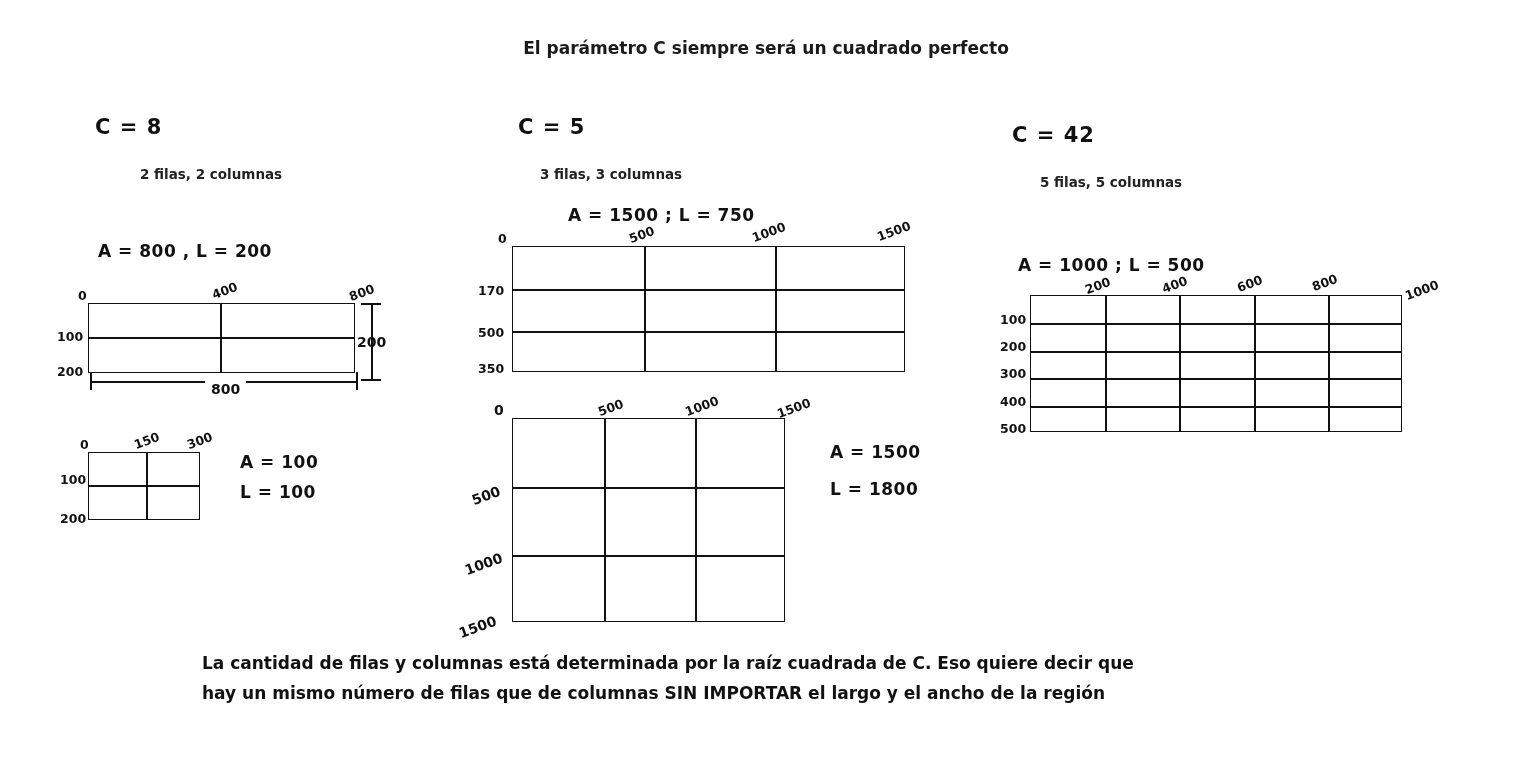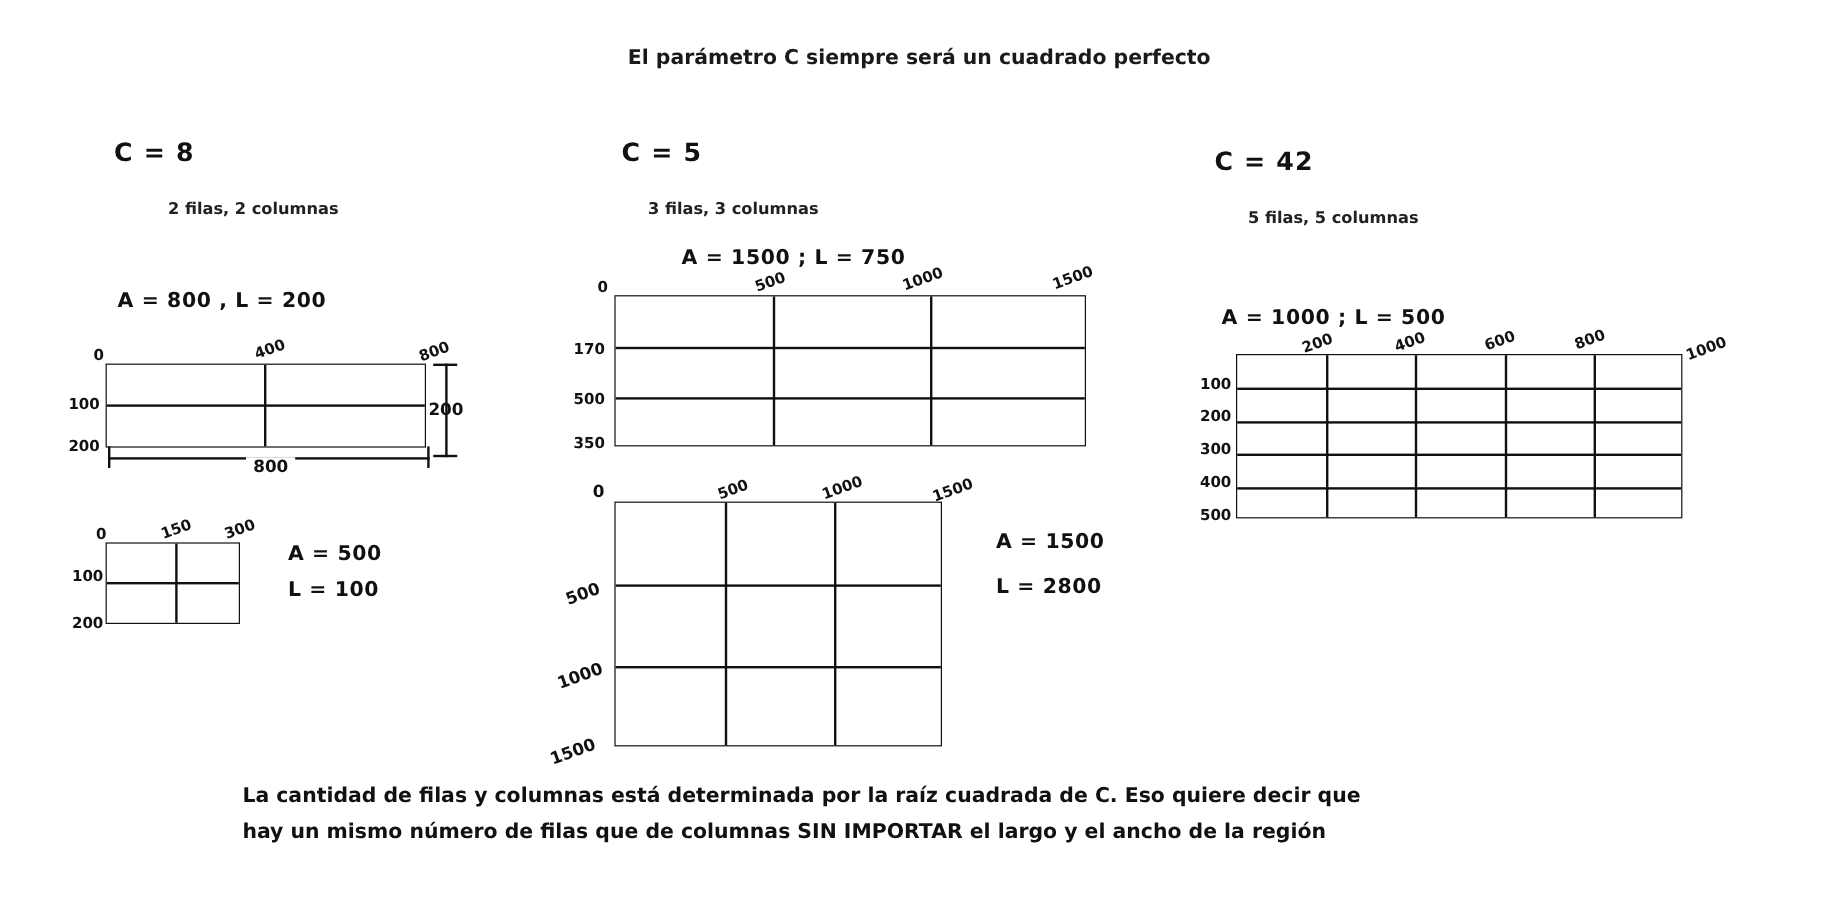--- a/index.html
+++ b/index.html
@@ -108,21 +108,21 @@
 <div class="grid" style="left:88px; top:452px; width:112px; height:68px;">
   <div class="hline" style="top:32px;"></div>
   <div class="vline" style="left:57px;"></div>
 </div>
 <div class="abs tick" style="left:80px; top:437px;">0</div>
 <div class="abs tick tick-rot" style="left:137px; top:437px;">150</div>
 <div class="abs tick tick-rot" style="left:190px; top:437px;">300</div>
 <div class="abs tick" style="left:60px; top:472px;">100</div>
 <div class="abs tick" style="left:60px; top:511px;">200</div>
 
-<div class="abs al-label" style="left:240px; top:452px;">A = 500</div>
+<div class="abs al-label" style="left:240px; top:452px;">A = 100</div>
 <div class="abs al-label" style="left:240px; top:482px;">L = 100</div>
 
 <div class="abs c-label" style="left:518px; top:115px;">C = 5</div>
 <div class="abs sub-label" style="left:540px; top:166px;">3 filas, 3 columnas</div>
 
 <div class="abs al-label" style="left:557px; top:205px;margin-left:11px;">A = 1500 ;  L = 750</div>
 
 <div class="grid" style="left:512px; top:246px; width:393px; height:126px;">
   <div class="hline" style="top:42px;"></div>
   <div class="hline" style="top:84px;"></div>
@@ -145,21 +145,21 @@
 </div>
 <div class="abs tick" style="left:494px; top:402px; font-size:14px;">0</div>
 <div class="abs tick tick-rot" style="left:601px; top:404px;">500</div>
 <div class="abs tick tick-rot" style="left:688px; top:404px;">1000</div>
 <div class="abs tick tick-rot" style="left:780px; top:406px;">1500</div>
 <div class="abs tick tick-rot" style="left:475px; top:492px; font-size:14px;">500</div>
 <div class="abs tick tick-rot" style="left:468px; top:562px; font-size:14px;">1000</div>
 <div class="abs tick tick-rot" style="left:462px; top:625px; font-size:14px;">1500</div>
 
 <div class="abs al-label" style="left:830px; top:442px;">A = 1500</div>
-<div class="abs al-label" style="left:830px; top:479px;">L = 2800</div>
+<div class="abs al-label" style="left:830px; top:479px;">L = 1800</div>
 
 <div class="abs c-label" style="left:1012px; top:123px;">C = 42</div>
 <div class="abs sub-label" style="left:1040px; top:174px;">5 filas, 5 columnas</div>
 
 <div class="abs al-label" style="left:1018px; top:255px;">A = 1000  ;   L = 500</div>
 
 <div class="grid" style="left:1030px; top:295px; width:372px; height:137px;">
   <div class="hline" style="top:27px;"></div>
   <div class="hline" style="top:55px;"></div>
   <div class="hline" style="top:82px;"></div>

